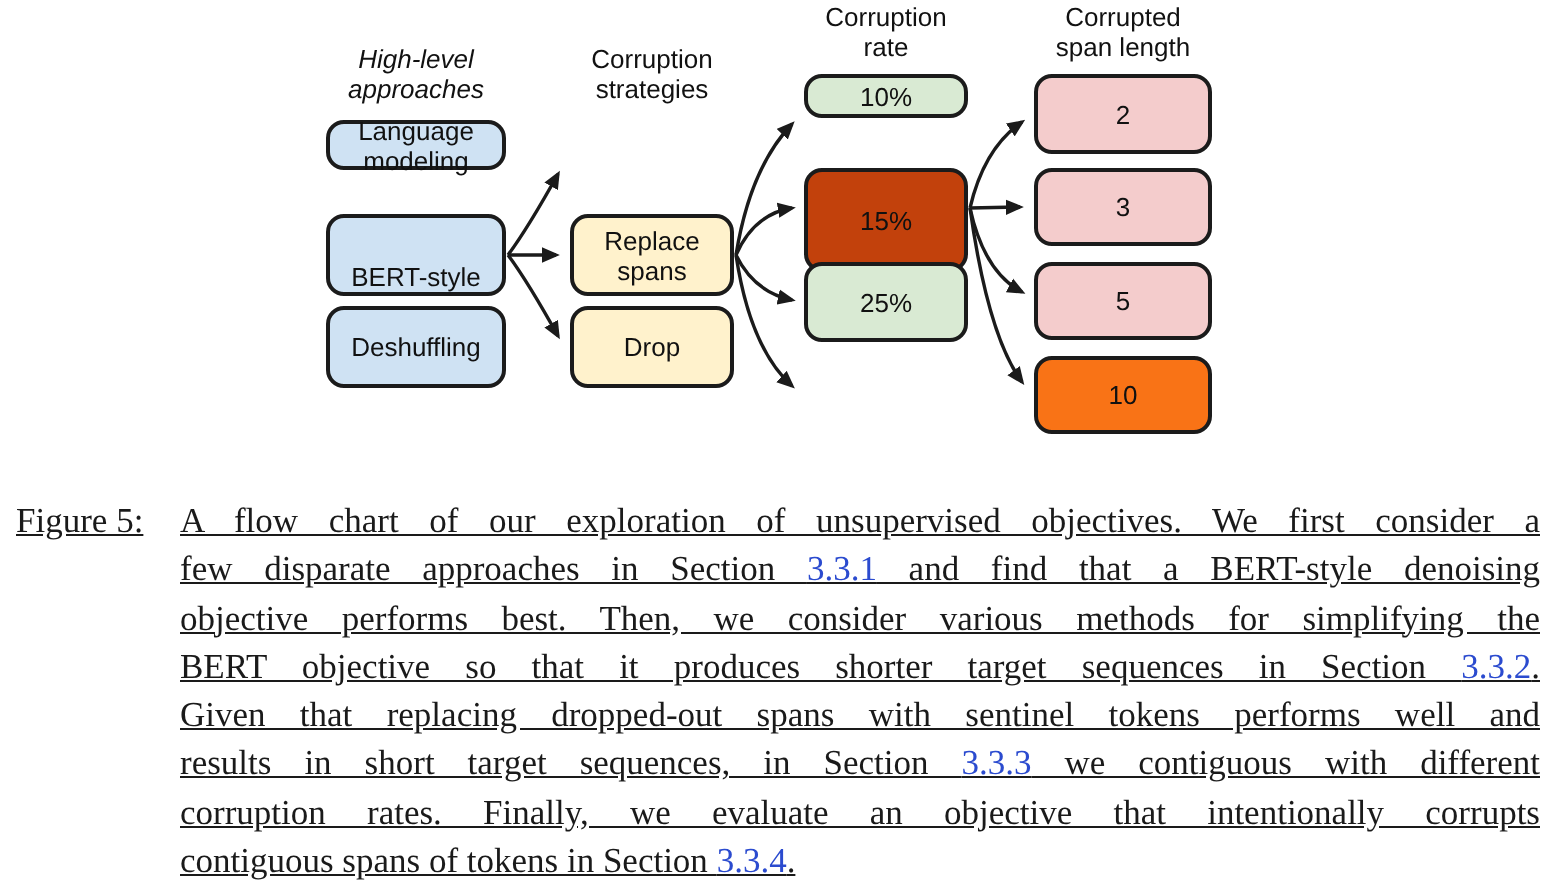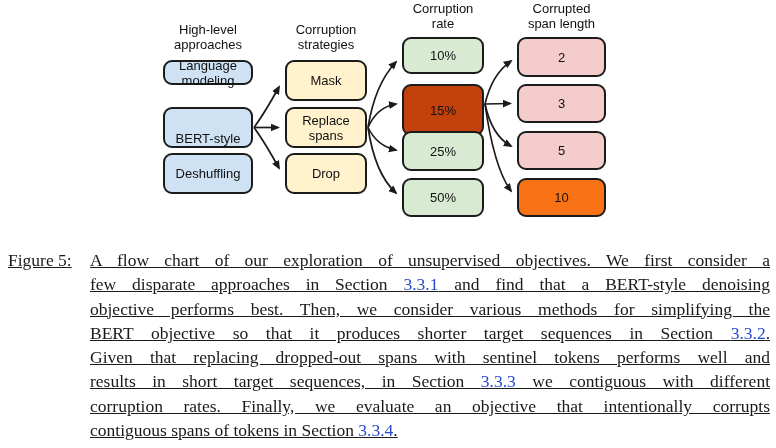--- a/index.html
+++ b/index.html
@@ -72,62 +72,56 @@
       <path d="M368,127.5 Q377,146 396,150" marker-end="url(#ah)"></path>
       <path d="M368,127.5 Q375,174 396,193" marker-end="url(#ah)"></path>
 
       <path d="M485,104 Q492,74 511,61" marker-end="url(#ah)"></path>
       <path d="M485,104 L510,103.5" marker-end="url(#ah)"></path>
       <path d="M485,104 Q492,136 511,146" marker-end="url(#ah)"></path>
       <path d="M485,104 Q494,168 511,191" marker-end="url(#ah)"></path>
     </g>
   </svg>
 
-  <div class="col-header" style="left:160px; top:22px; width:96px;">High-level
+  <div class="col-header" style="left:160px; top:22px; width:96px;font-style:italic;">High-level
 approaches</div>
   <div class="col-header" style="left:283px; top:22px; width:86px;">Corruption
 strategies</div>
   <div class="col-header" style="left:400px; top:1px; width:86px;">Corruption
 rate</div>
   <div class="col-header" style="left:512px; top:1px; width:99px;">Corrupted
 span length</div>
 
   <div class="node" style="left: 163px; top: 60px; width: 90px; height: 25px; background-color: rgb(207, 226, 243);">
     <span>Language
 modeling</span>
   </div>
   <div class="node" style="left: 163px; top: 107px; width: 90px; height: 41px; background-color: rgb(207, 226, 243); align-items: flex-end;">
     <span>BERT-style</span>
   </div>
   <div class="node" style="left: 163px; top: 153px; width: 90px; height: 41px; background-color: rgb(207, 226, 243);">
     <span>Deshuffling</span>
   </div>
 
-  <div class="node" style="left: 285px; top: 60px; width: 82px; height: 41px; background-color: rgb(255, 242, 204);">
-    <span>Mask</span>
-  </div>
   <div class="node" style="left: 285px; top: 107px; width: 82px; height: 41px; background-color: rgb(255, 242, 204);">
     <span>Replace
 spans</span>
   </div>
   <div class="node" style="left: 285px; top: 153px; width: 82px; height: 41px; background-color: rgb(255, 242, 204);">
     <span>Drop</span>
   </div>
 
-  <div class="node" style="left: 402px; top: 37px; width: 82px; height: 37px; background-color: rgb(217, 234, 211);">
+  <div class="node" style="left: 402px; top: 37px; width: 82px; height: 22px; background-color: rgb(217, 234, 211);">
     <span>10%</span>
   </div>
   <div class="node" style="left: 402px; top: 84px; width: 82px; height: 52px; background-color: #c2410c;">
     <span>15%</span>
   </div>
   <div class="node" style="left: 402px; top: 131px; width: 82px; height: 40px; background-color: rgb(217, 234, 211);">
     <span>25%</span>
-  </div>
-  <div class="node" style="left: 402px; top: 178px; width: 82px; height: 39px; background-color: rgb(217, 234, 211);">
-    <span>50%</span>
   </div>
 
   <div class="node" style="left: 517px; top: 37px; width: 89px; height: 40px; background-color: rgb(244, 204, 204);">
     <span>2</span>
   </div>
   <div class="node" style="left: 517px; top: 84px; width: 89px; height: 39px; background-color: rgb(244, 204, 204);">
     <span>3</span>
   </div>
   <div class="node" style="left: 517px; top: 131px; width: 89px; height: 39px; background-color: rgb(244, 204, 204);">
     <span>5</span>

